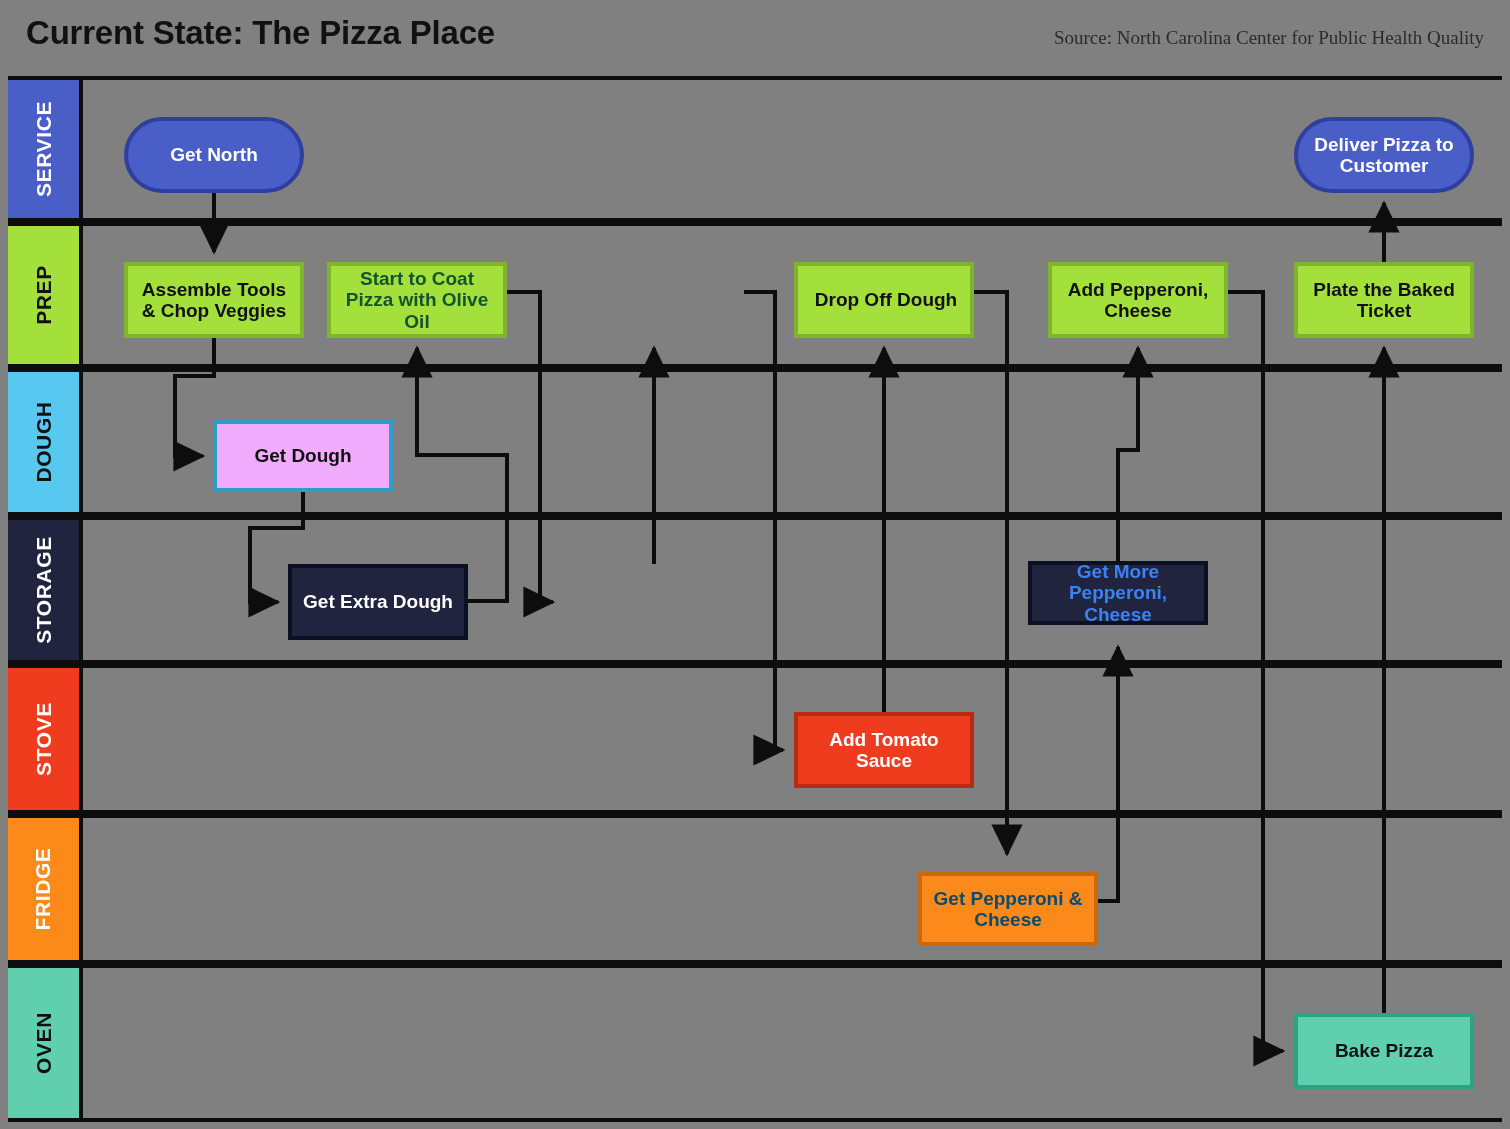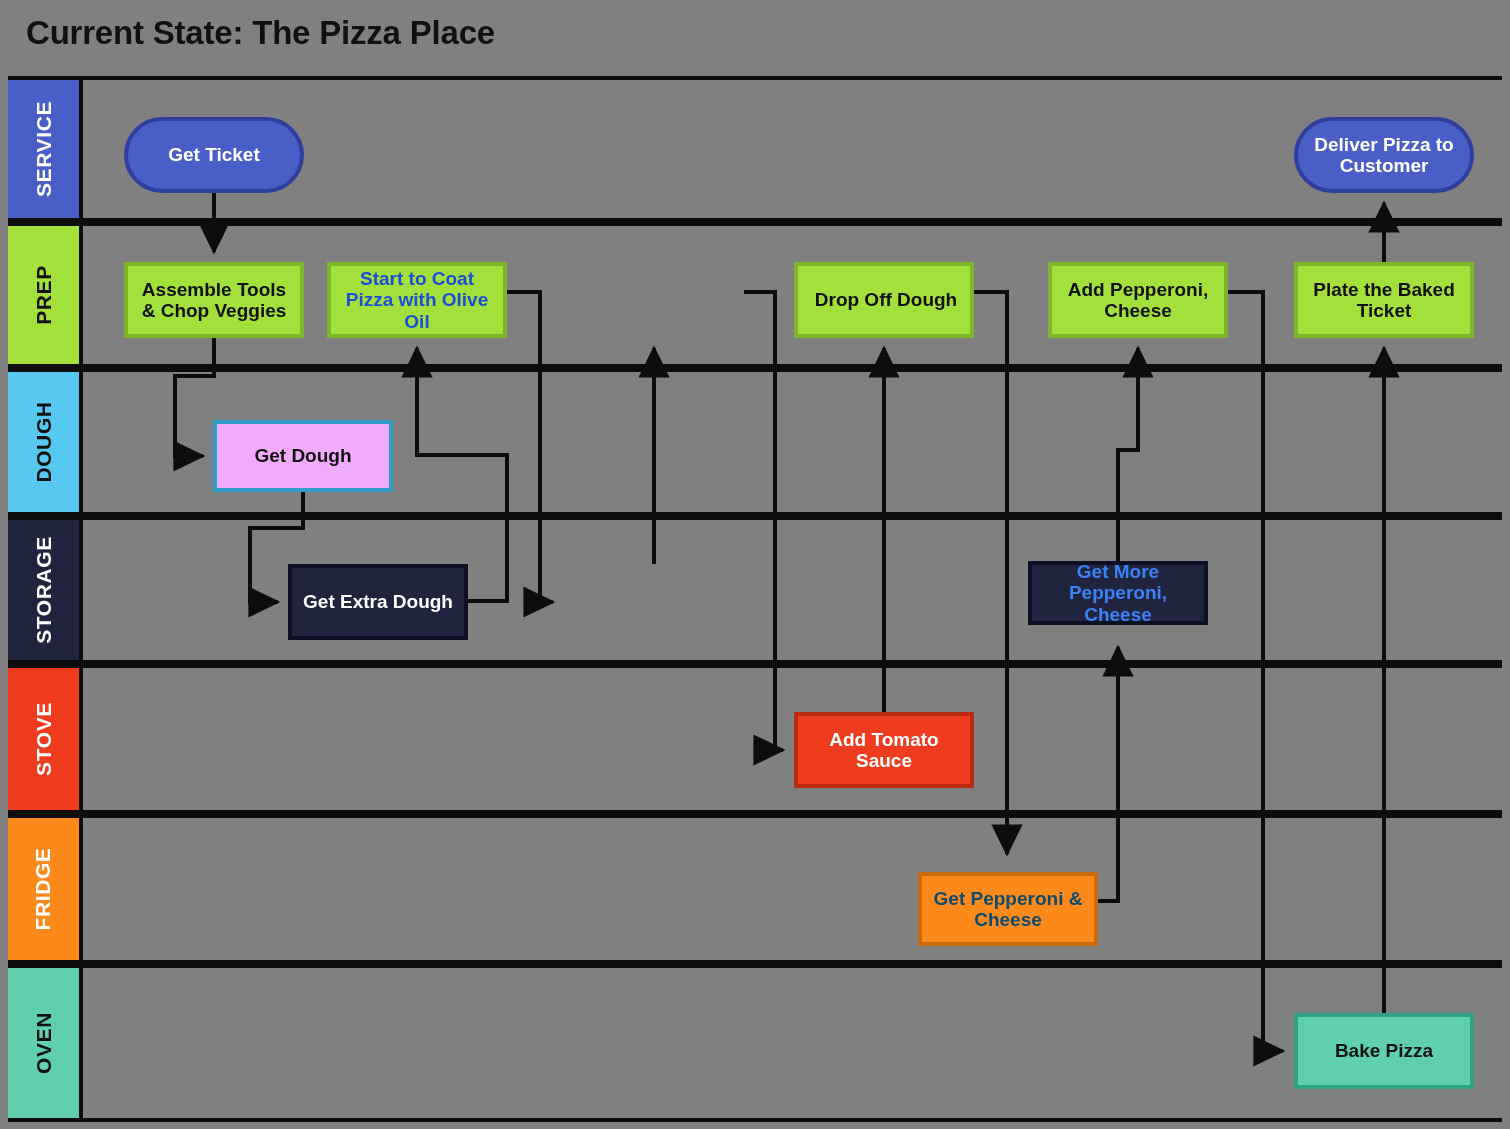--- a/index.html
+++ b/index.html
@@ -115,20 +115,21 @@
     border-style: solid;
   }
 </style>
 </head>
 <body>
 
 <div id="page">
 
   <div id="header">
     <div id="page-title">Current State: The Pizza Place</div>
+    <div id="source-note">Source: North Carolina Center for Public Health Quality</div>
   </div>
 
   <div id="lanes">
 
     <div class="lane" style="top:0px;height:146px;">
       <div class="lane-label" style="background:#4a5ec8;">
         <span style="color:#ffffff;">SERVICE</span>
       </div>
       <div class="lane-body"></div>
     </div>
@@ -210,32 +211,32 @@
       <path d="M1228,292 L1263,292 L1263,1051 L1283,1051" marker-end="url(#ah)"></path>
 
       <path d="M1384,1013 L1384,348" marker-end="url(#ah)"></path>
 
       <path d="M1384,262 L1384,203" marker-end="url(#ah)"></path>
 
     </g>
   </svg>
 
   <div class="node pill" style="left:124px; top:117px; width:180px; height:76px; background:#4a5ec8; border:4px solid #2f3f9e; color:#ffffff;">
-    <span>Get Ticket</span>
+    <span>Get North</span>
   </div>
 
   <div class="node pill" style="left:1294px; top:117px; width:180px; height:76px; background:#4a5ec8; border:4px solid #2f3f9e; color:#ffffff;">
     <span>Deliver Pizza to Customer</span>
   </div>
 
   <div class="node rect" style="left:124px; top:262px; width:180px; height:76px; background:#a4e03c; border:4px solid #7fb52c; color:#111111;">
     <span>Assemble Tools &amp; Chop Veggies</span>
   </div>
 
-  <div class="node rect" style="left:327px; top:262px; width:180px; height:76px; background:#a4e03c; border:4px solid #7fb52c; color:#1d4ed8;">
+  <div class="node rect" style="left:327px; top:262px; width:180px; height:76px; background:#a4e03c; border:4px solid #7fb52c; color:#14532d;">
     <span>Start to Coat Pizza with Olive Oil</span>
   </div>
 
 
   <div class="node rect" style="left:794px; top:262px; width:180px; height:76px; background:#a4e03c; border:4px solid #7fb52c; color:#111111;padding-left:10px;">
     <span>Drop Off Dough</span>
   </div>
 
   <div class="node rect" style="left:1048px; top:262px; width:180px; height:76px; background:#a4e03c; border:4px solid #7fb52c; color:#111111;">
     <span>Add Pepperoni, Cheese</span>

